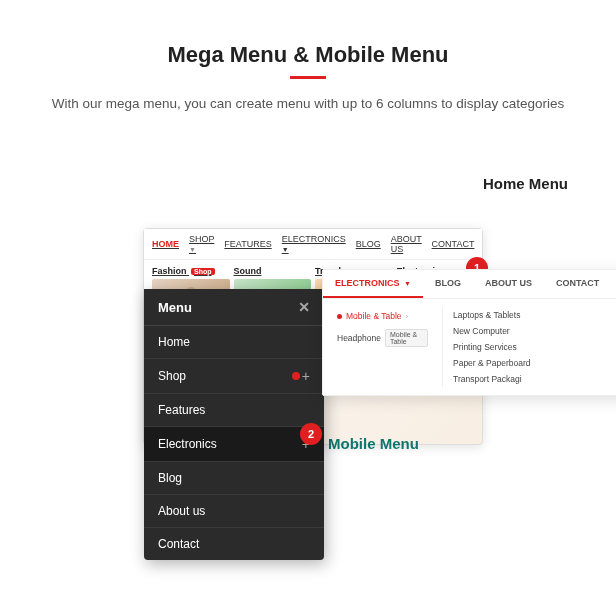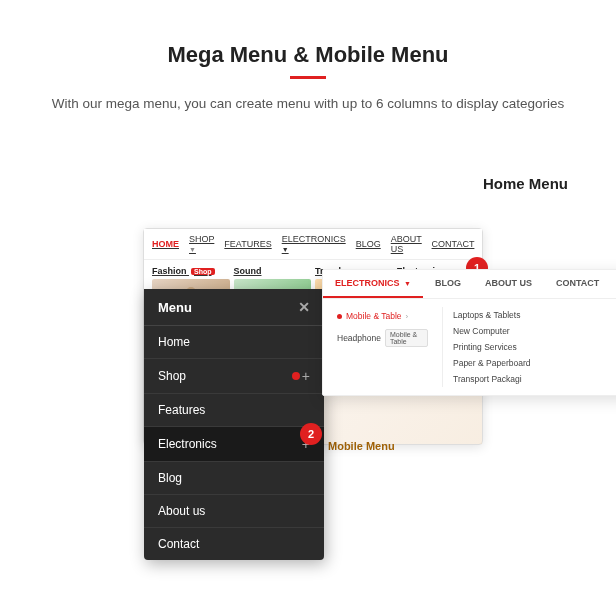--- a/index.html
+++ b/index.html
@@ -435,21 +435,21 @@
 
     <div style="position:absolute; top: 38px; right: 18px; display:flex; align-items:center; gap:6px;">
       <span class="section-label" style="position:static;">Home Menu</span>
     </div>
 
     <div style="position:absolute; bottom: 82px; left: 270px; width:22px; height:22px; background:#e02020; border-radius:50%; display:flex; align-items:center; justify-content:center; font-size:11px; font-weight:700; color:#fff; z-index:30;">
       <span>2</span>
     </div>
 
     <div style="position:absolute; bottom: 75px; left: 298px; display:flex; align-items:center; gap:6px;">
-      <span style="font-size:11px; font-weight:700; color:#a16207;">Mobile Menu</span>
+      <span style="font-size:15px; font-weight:700; color:#0f766e;">Mobile Menu</span>
     </div>
 
     <svg class="arrow-svg" style="position:absolute; bottom: 95px; left: 200px;" width="60" height="40" viewBox="0 0 60 40">
       <path d="M 50 5 Q 20 5 10 30" stroke="#555" stroke-width="1.5" fill="none" stroke-dasharray="none"></path>
       <polygon points="6,28 14,32 12,22" fill="#555"></polygon>
     </svg>
 
   </div>
 
 </div>

